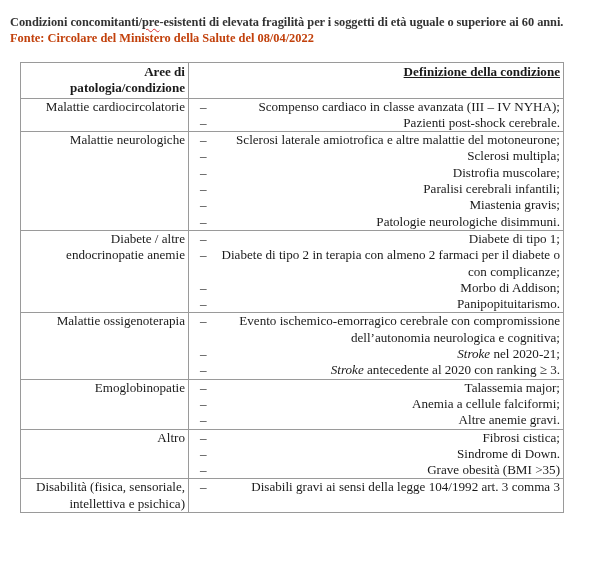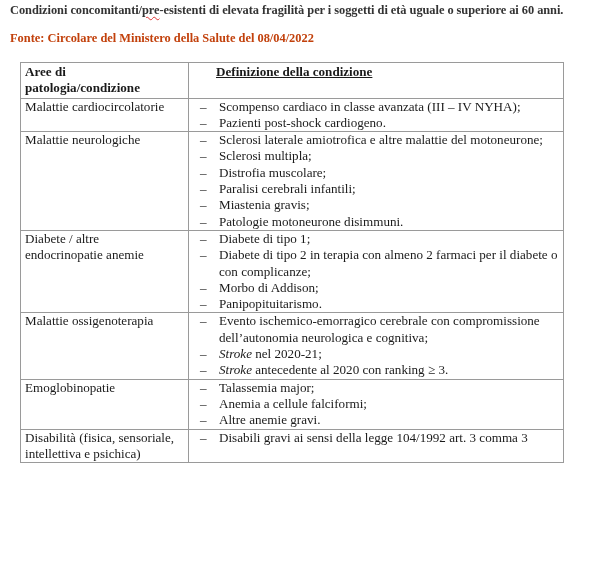--- a/index.html
+++ b/index.html
@@ -2,21 +2,21 @@
 <html><head>
 <meta charset="utf-8">
 <style>
   html, body { margin: 0; padding: 0; background: #ffffff; }
   body {
     width: 600px; height: 562px; overflow: hidden; position: relative;
     font-family: "Liberation Serif", "DejaVu Serif", serif;
     color: #1a1a1a;
   }
   .title {
-    position: absolute; left: 10px; top: 3px;
+    position: absolute; left: 10px; top: 15px;
     font-size: 12.4px; font-weight: bold; color: #333;
     white-space: nowrap; letter-spacing: -0.05px;
   }
   .squiggle {
     text-decoration: underline wavy #d33;
     text-decoration-thickness: 1px;
     text-underline-offset: 2px;
   }
   .source {
     position: absolute; left: 10px; top: 31px;
@@ -26,21 +26,21 @@
   table {
     position: absolute; left: 20px; top: 62px;
     width: 544px;
     border-collapse: collapse;
     font-size: 13.1px; line-height: 16.3px;
   }
   td, th {
     border: 1px solid #9a9a9a;
     vertical-align: top;
     padding: 0 3px 0 4px;
-    text-align: left;
+    text-align: right;
   }
   th { font-weight: bold; padding-top: 1px; padding-bottom: 1px; height: 30px; }
   col.c1 { width: 168px; }
   ul { list-style: none; margin: 0; padding: 0; }
   li { position: relative; padding-left: 26px; }
   li .dash { position: absolute; left: 7px; top: 0; }
   .area { display: block; }
   em { font-style: italic; }
 </style>
 </head>
@@ -65,36 +65,36 @@
     </tr>
   </thead>
   <tbody id="tbody">
       <tr>
         <td>
           <span class="area">Malattie cardiocircolatorie</span>
         </td>
         <td>
           <ul>
             <li><span class="dash">–</span><span>Scompenso cardiaco in classe avanzata (III – IV NYHA);</span></li>
-            <li><span class="dash">–</span><span>Pazienti post-shock cardiogeno.</span></li>
+            <li><span class="dash">–</span><span>Pazienti post-shock cerebrale.</span></li>
           </ul>
         </td>
       </tr>
       <tr>
         <td>
           <span class="area">Malattie neurologiche</span>
         </td>
         <td>
           <ul>
             <li><span class="dash">–</span><span>Sclerosi laterale amiotrofica e altre malattie del motoneurone;</span></li>
             <li><span class="dash">–</span><span>Sclerosi multipla;</span></li>
             <li><span class="dash">–</span><span>Distrofia muscolare;</span></li>
             <li><span class="dash">–</span><span>Paralisi cerebrali infantili;</span></li>
             <li><span class="dash">–</span><span>Miastenia gravis;</span></li>
-            <li><span class="dash">–</span><span>Patologie motoneurone disimmuni.</span></li>
+            <li><span class="dash">–</span><span>Patologie neurologiche disimmuni.</span></li>
           </ul>
         </td>
       </tr>
       <tr>
         <td>
           <span class="area">Diabete / altre</span>
           <span class="area">endocrinopatie anemie</span>
         </td>
         <td>
           <ul>
@@ -124,20 +124,32 @@
         <td>
           <ul>
             <li><span class="dash">–</span><span>Talassemia major;</span></li>
             <li><span class="dash">–</span><span>Anemia a cellule falciformi;</span></li>
             <li><span class="dash">–</span><span>Altre anemie gravi.</span></li>
           </ul>
         </td>
       </tr>
       <tr>
         <td>
+          <span class="area">Altro</span>
+        </td>
+        <td>
+          <ul>
+            <li><span class="dash">–</span><span>Fibrosi cistica;</span></li>
+            <li><span class="dash">–</span><span>Sindrome di Down.</span></li>
+            <li><span class="dash">–</span><span>Grave obesità (BMI &gt;35)</span></li>
+          </ul>
+        </td>
+      </tr>
+      <tr>
+        <td>
           <span class="area">Disabilità (fisica, sensoriale,</span>
           <span class="area">intellettiva e psichica)</span>
         </td>
         <td>
           <ul>
             <li><span class="dash">–</span><span>Disabili gravi ai sensi della legge 104/1992 art. 3 comma 3</span></li>
           </ul>
         </td>
       </tr>
     </tbody>

